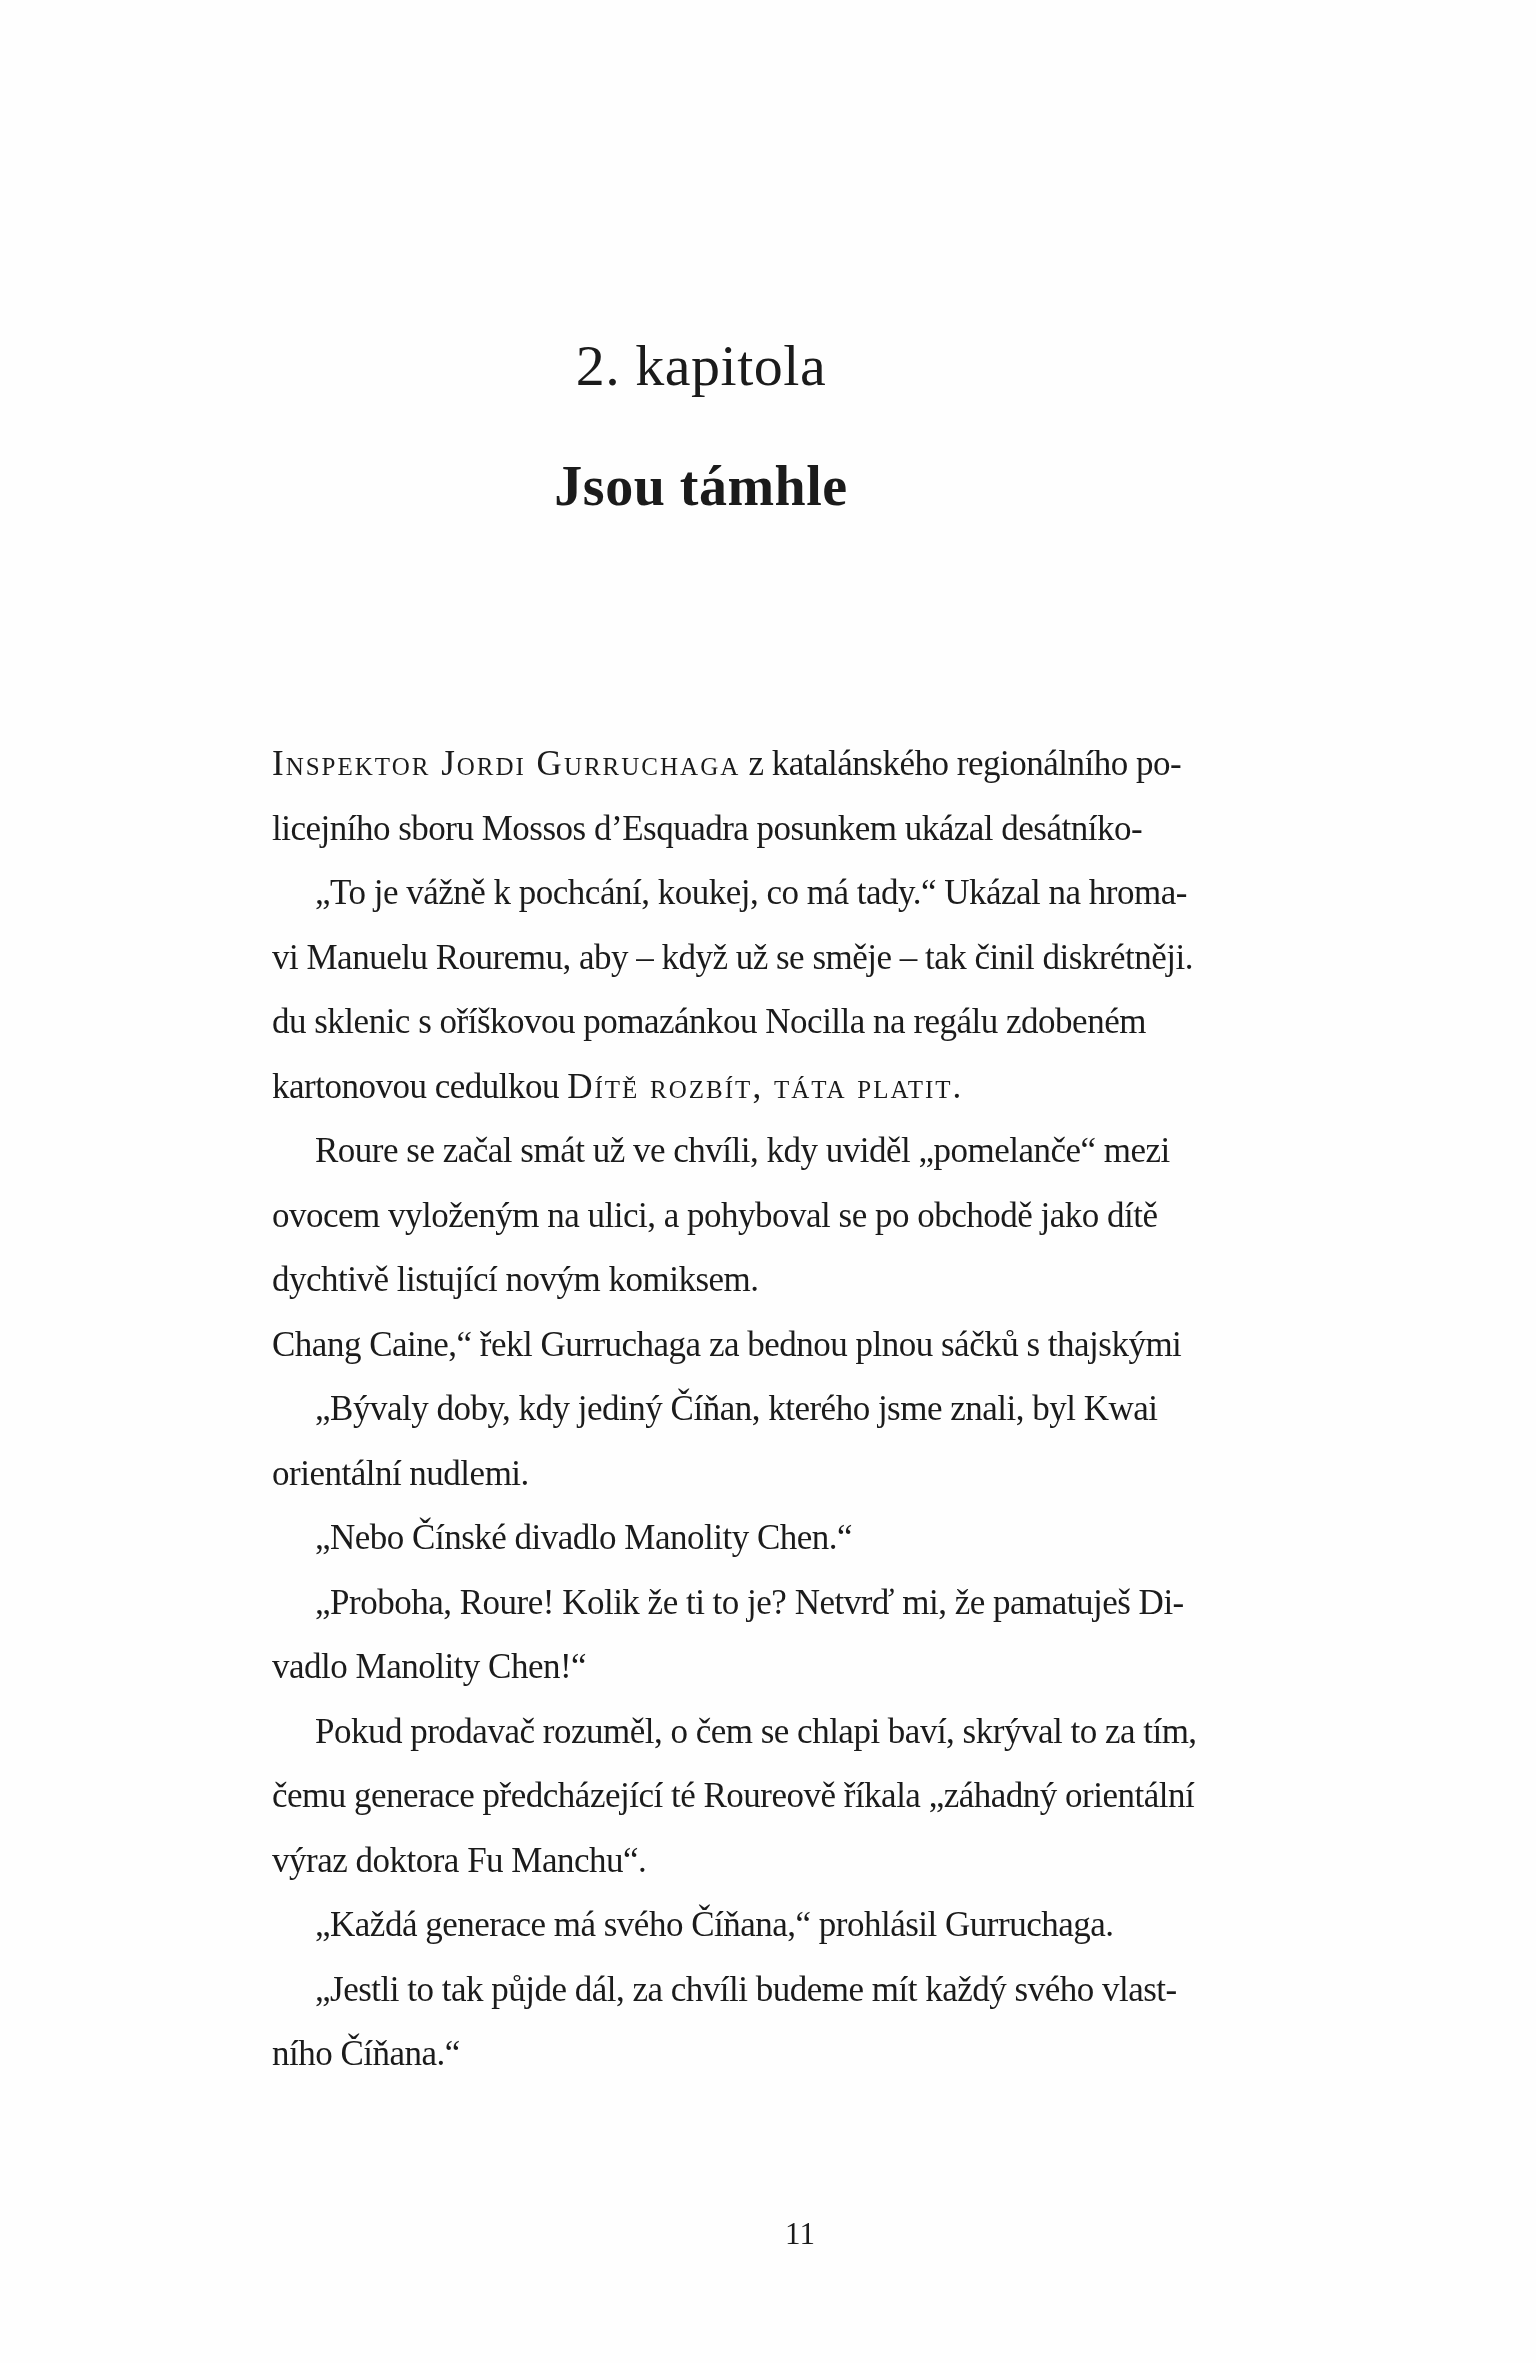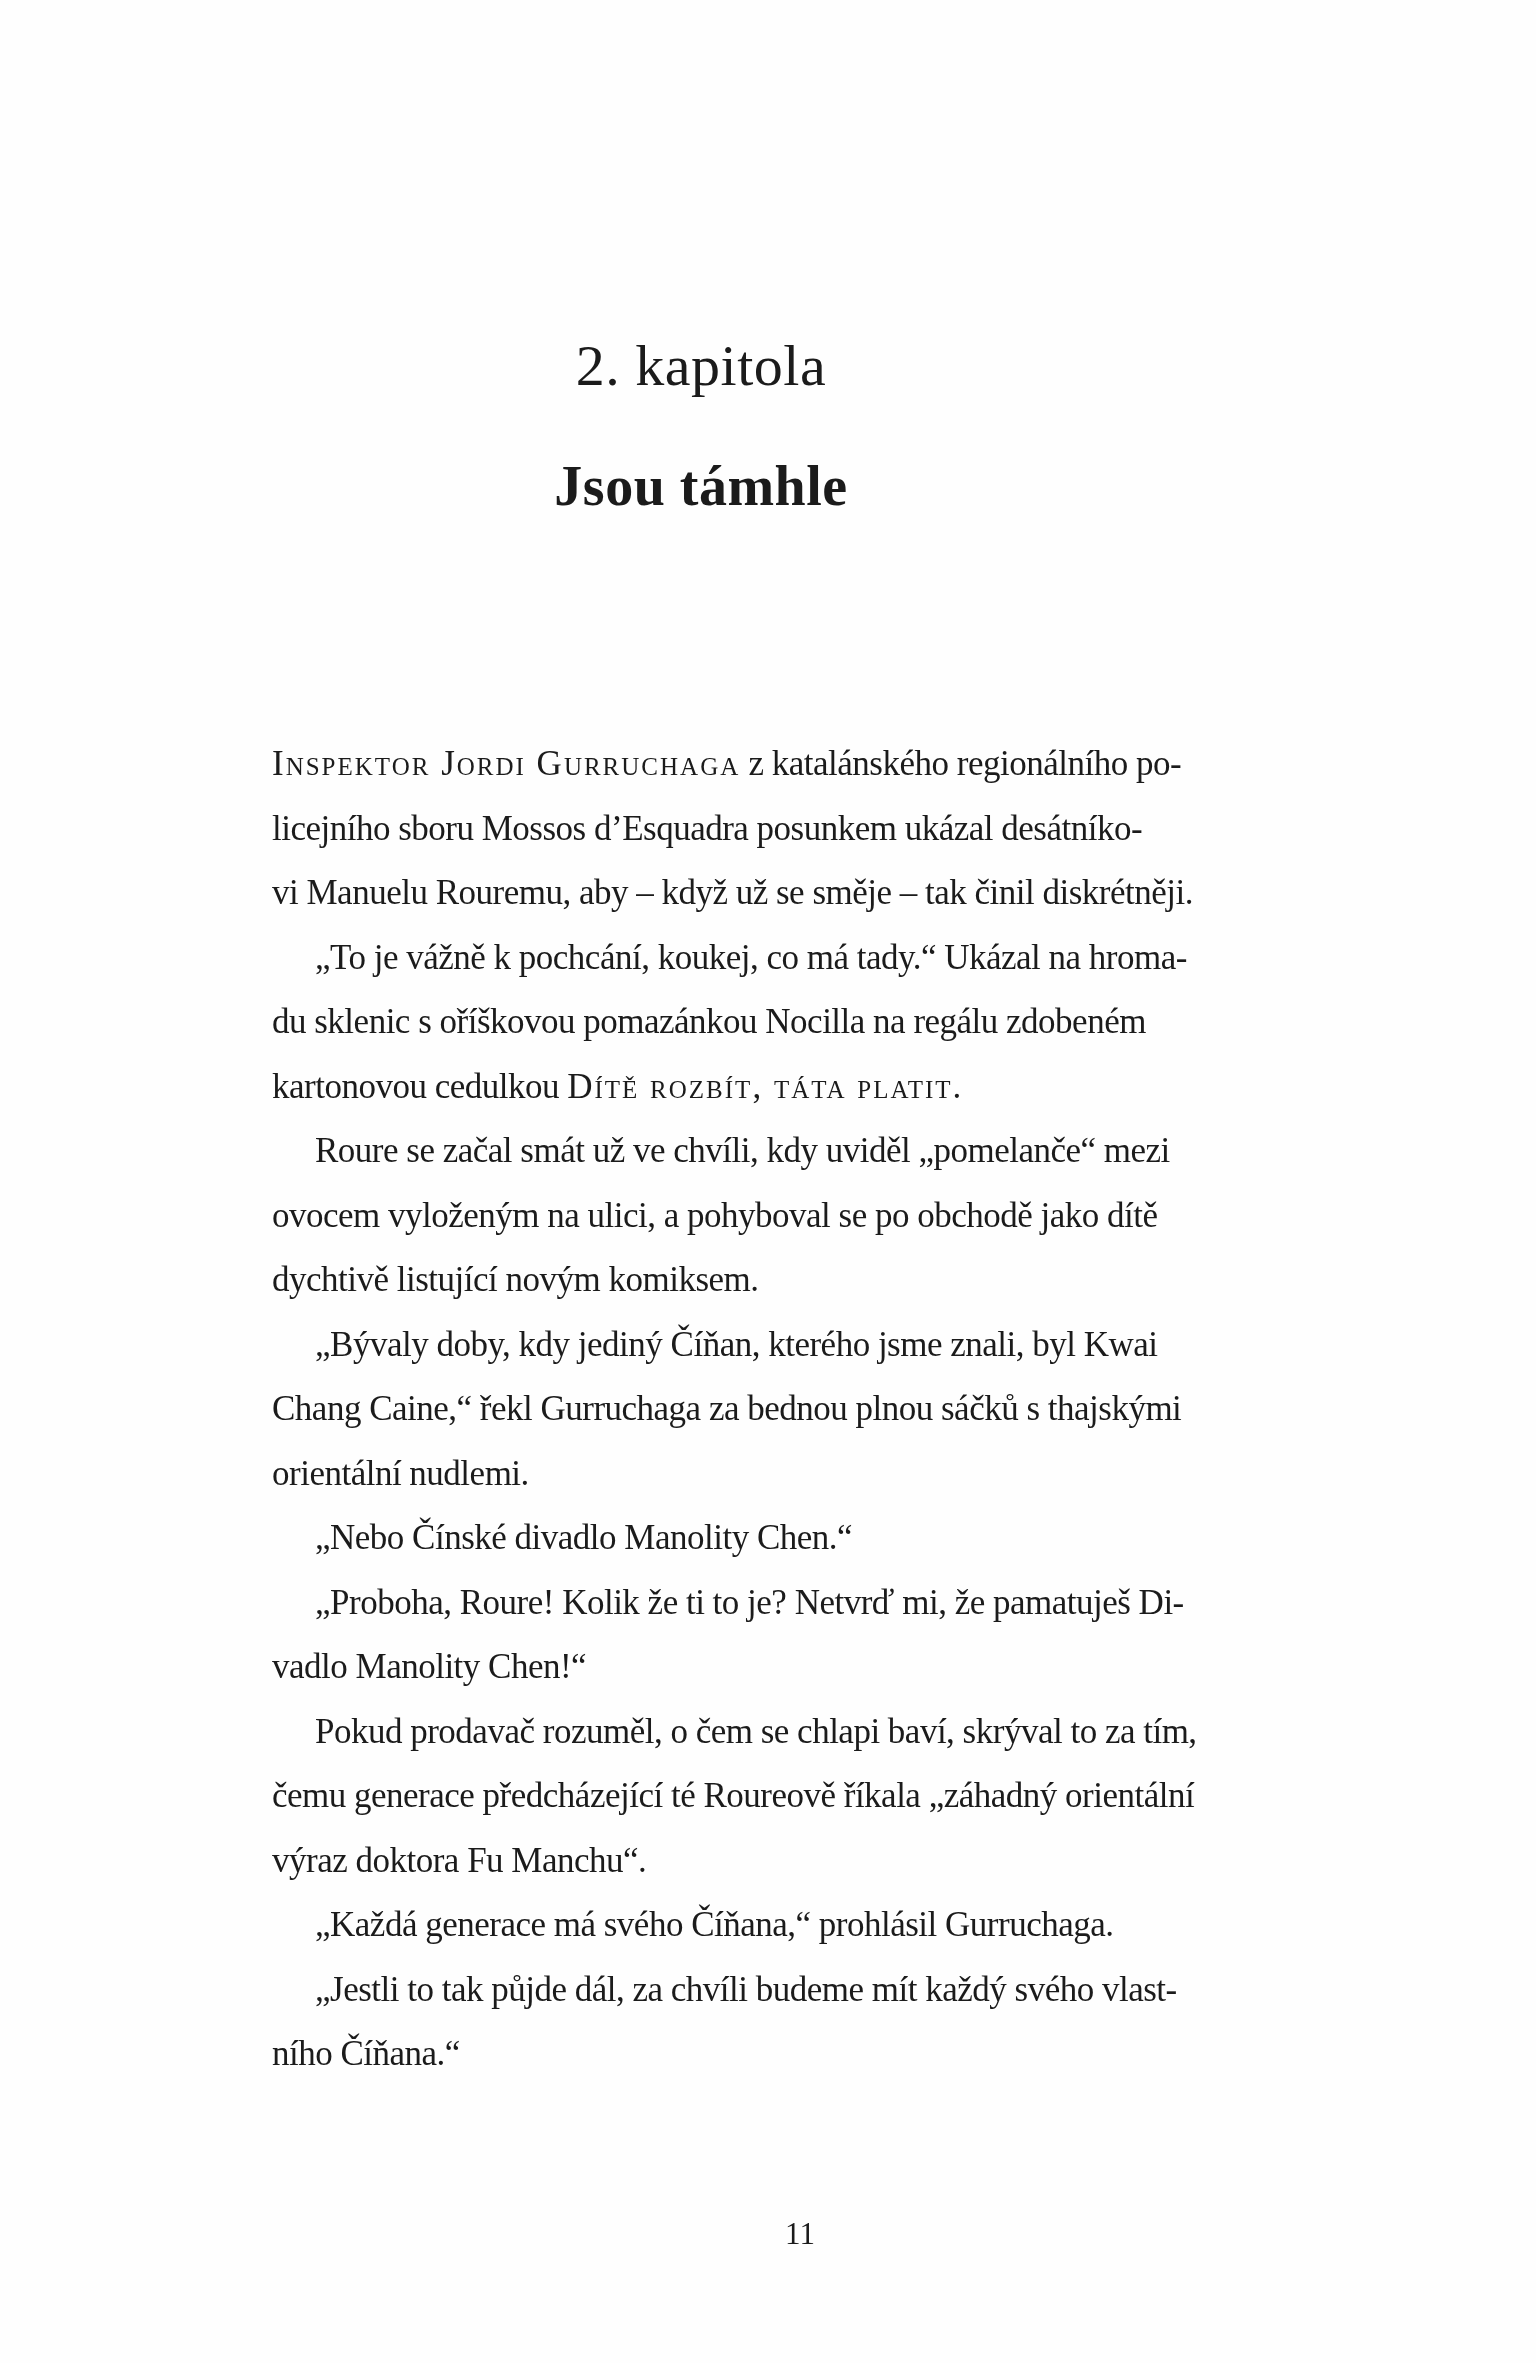--- a/index.html
+++ b/index.html
@@ -71,29 +71,29 @@
 <div class="page">
   <div class="content">
 
     <div class="chapter-number">2. kapitola</div>
 
     <h1 class="chapter-title">Jsou támhle</h1>
 
     <div class="body-text">
       <div class="line"><span class="sc">Inspektor Jordi Gurruchaga</span><span> z katalánského regionálního po-</span></div>
       <div class="line"><span>licejního sboru Mossos d’Esquadra posunkem ukázal desátníko-</span></div>
+      <div class="line indent"><span>„To je vážně k pochcání, koukej, co má tady.“ Ukázal na hroma-</span></div>
       <div class="line"><span>vi Manuelu Rouremu, aby – když už se směje – tak činil diskrétněji.</span></div>
-      <div class="line indent"><span>„To je vážně k pochcání, koukej, co má tady.“ Ukázal na hroma-</span></div>
       <div class="line"><span>du sklenic s oříškovou pomazánkou Nocilla na regálu zdobeném</span></div>
       <div class="line"><span>kartonovou cedulkou </span><span class="sc">Dítě rozbít, táta platit.</span></div>
       <div class="line indent"><span>Roure se začal smát už ve chvíli, kdy uviděl „pomelanče“ mezi</span></div>
       <div class="line"><span>ovocem vyloženým na ulici, a pohyboval se po obchodě jako dítě</span></div>
       <div class="line"><span>dychtivě listující novým komiksem.</span></div>
+      <div class="line"><span>Chang Caine,“ řekl Gurruchaga za bednou plnou sáčků s thajskými</span></div>
       <div class="line indent"><span>„Bývaly doby, kdy jediný Číňan, kterého jsme znali, byl Kwai</span></div>
-      <div class="line"><span>Chang Caine,“ řekl Gurruchaga za bednou plnou sáčků s thajskými</span></div>
       <div class="line"><span>orientální nudlemi.</span></div>
       <div class="line indent"><span>„Nebo Čínské divadlo Manolity Chen.“</span></div>
       <div class="line indent"><span>„Proboha, Roure! Kolik že ti to je? Netvrď mi, že pamatuješ Di-</span></div>
       <div class="line"><span>vadlo Manolity Chen!“</span></div>
       <div class="line indent"><span>Pokud prodavač rozuměl, o čem se chlapi baví, skrýval to za tím,</span></div>
       <div class="line"><span>čemu generace předcházející té Roureově říkala „záhadný orientální</span></div>
       <div class="line"><span>výraz doktora Fu Manchu“.</span></div>
       <div class="line indent"><span>„Každá generace má svého Číňana,“ prohlásil Gurruchaga.</span></div>
       <div class="line indent"><span>„Jestli to tak půjde dál, za chvíli budeme mít každý svého vlast-</span></div>
       <div class="line"><span>ního Číňana.“</span></div>

